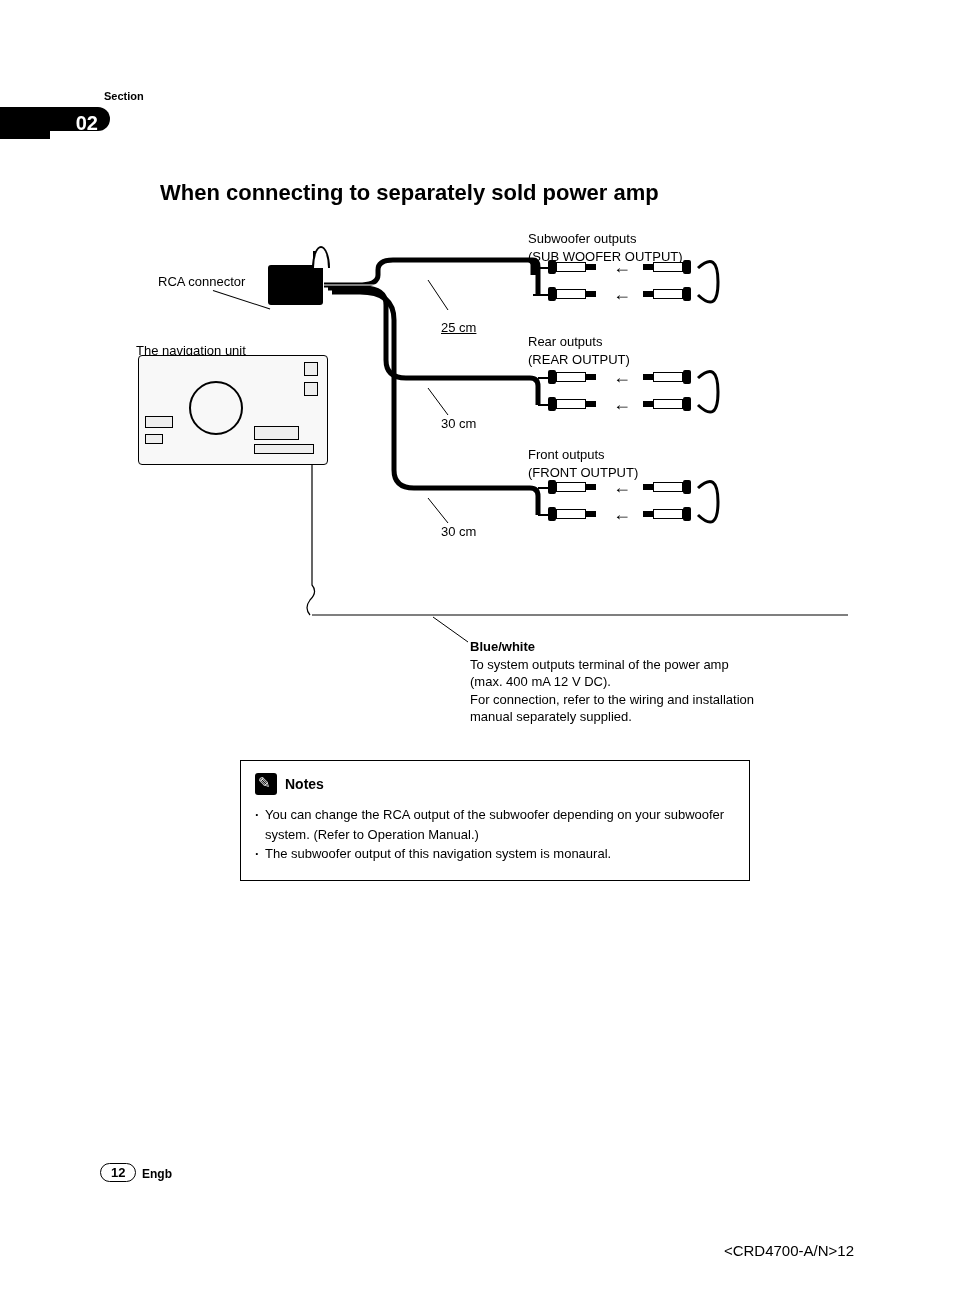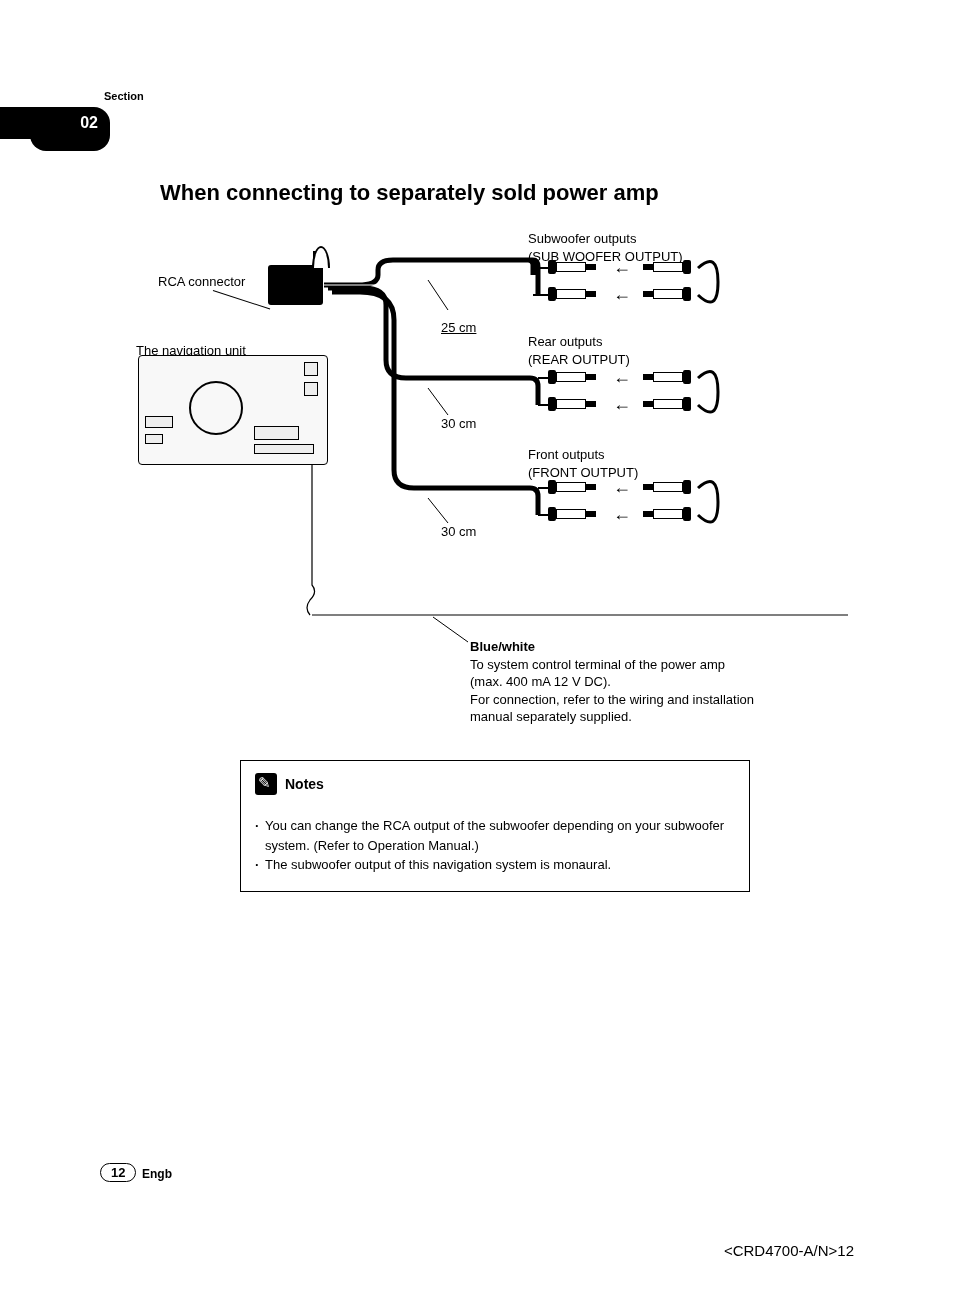--- a/index.html
+++ b/index.html
@@ -23,25 +23,25 @@
     top: 107px;
     left: 30px;
     width: 830px;
     height: 32px;
   }
   .section-number {
     position: absolute;
     left: 0;
     top: 0;
     width: 80px;
-    height: 44px;
+    height: 24px;
     background: #000;
     color: #fff;
     border-radius: 16px 16px 16px 16px;
-    font-size: 16px;
+    font-size: 20px;
     font-weight: bold;
     line-height: 32px;
     text-align: right;
     padding-right: 12px;
   }
   .section-number::before {
     content: "";
     position: absolute;
     left: -30px;
     top: 0;
@@ -181,21 +181,21 @@
     top: 760px;
     left: 240px;
     width: 510px;
     border: 1.5px solid #000;
     padding: 12px 14px 16px 14px;
   }
   .notes-header {
     display: flex;
     align-items: center;
     gap: 8px;
-    margin-bottom: 21px;
+    margin-bottom: 10px;
   }
   .notes-icon {
     width: 22px;
     height: 22px;
     background: #000;
     border-radius: 3px;
     position: relative;
   }
   .notes-icon::after {
     content: "✎";
@@ -398,21 +398,21 @@
       </div>
     <div class="plug" style="top:27px; left:115px;">
         <div class="plug-tip" style="left:0;"></div>
         <div class="plug-body" style="left:10px;"></div>
         <div class="plug-ring" style="left:40px;"></div>
       </div>
   </div>
 
   <div class="label" style="top:418px; left:342px; width:370px;">
     <b>Blue/white</b><br>
-    <span>To system control terminal of the power amp</span><br>
+    <span>To system outputs terminal of the power amp</span><br>
     <span>(max. 400 mA 12 V DC).</span><br>
     <span>For connection, refer to the wiring and installation</span><br>
     <span>manual separately supplied.</span>
   </div>
 </div>
 
 <div class="notes-box">
   <div class="notes-header">
     <div class="notes-icon"></div>
     <div class="notes-title">Notes</div>

